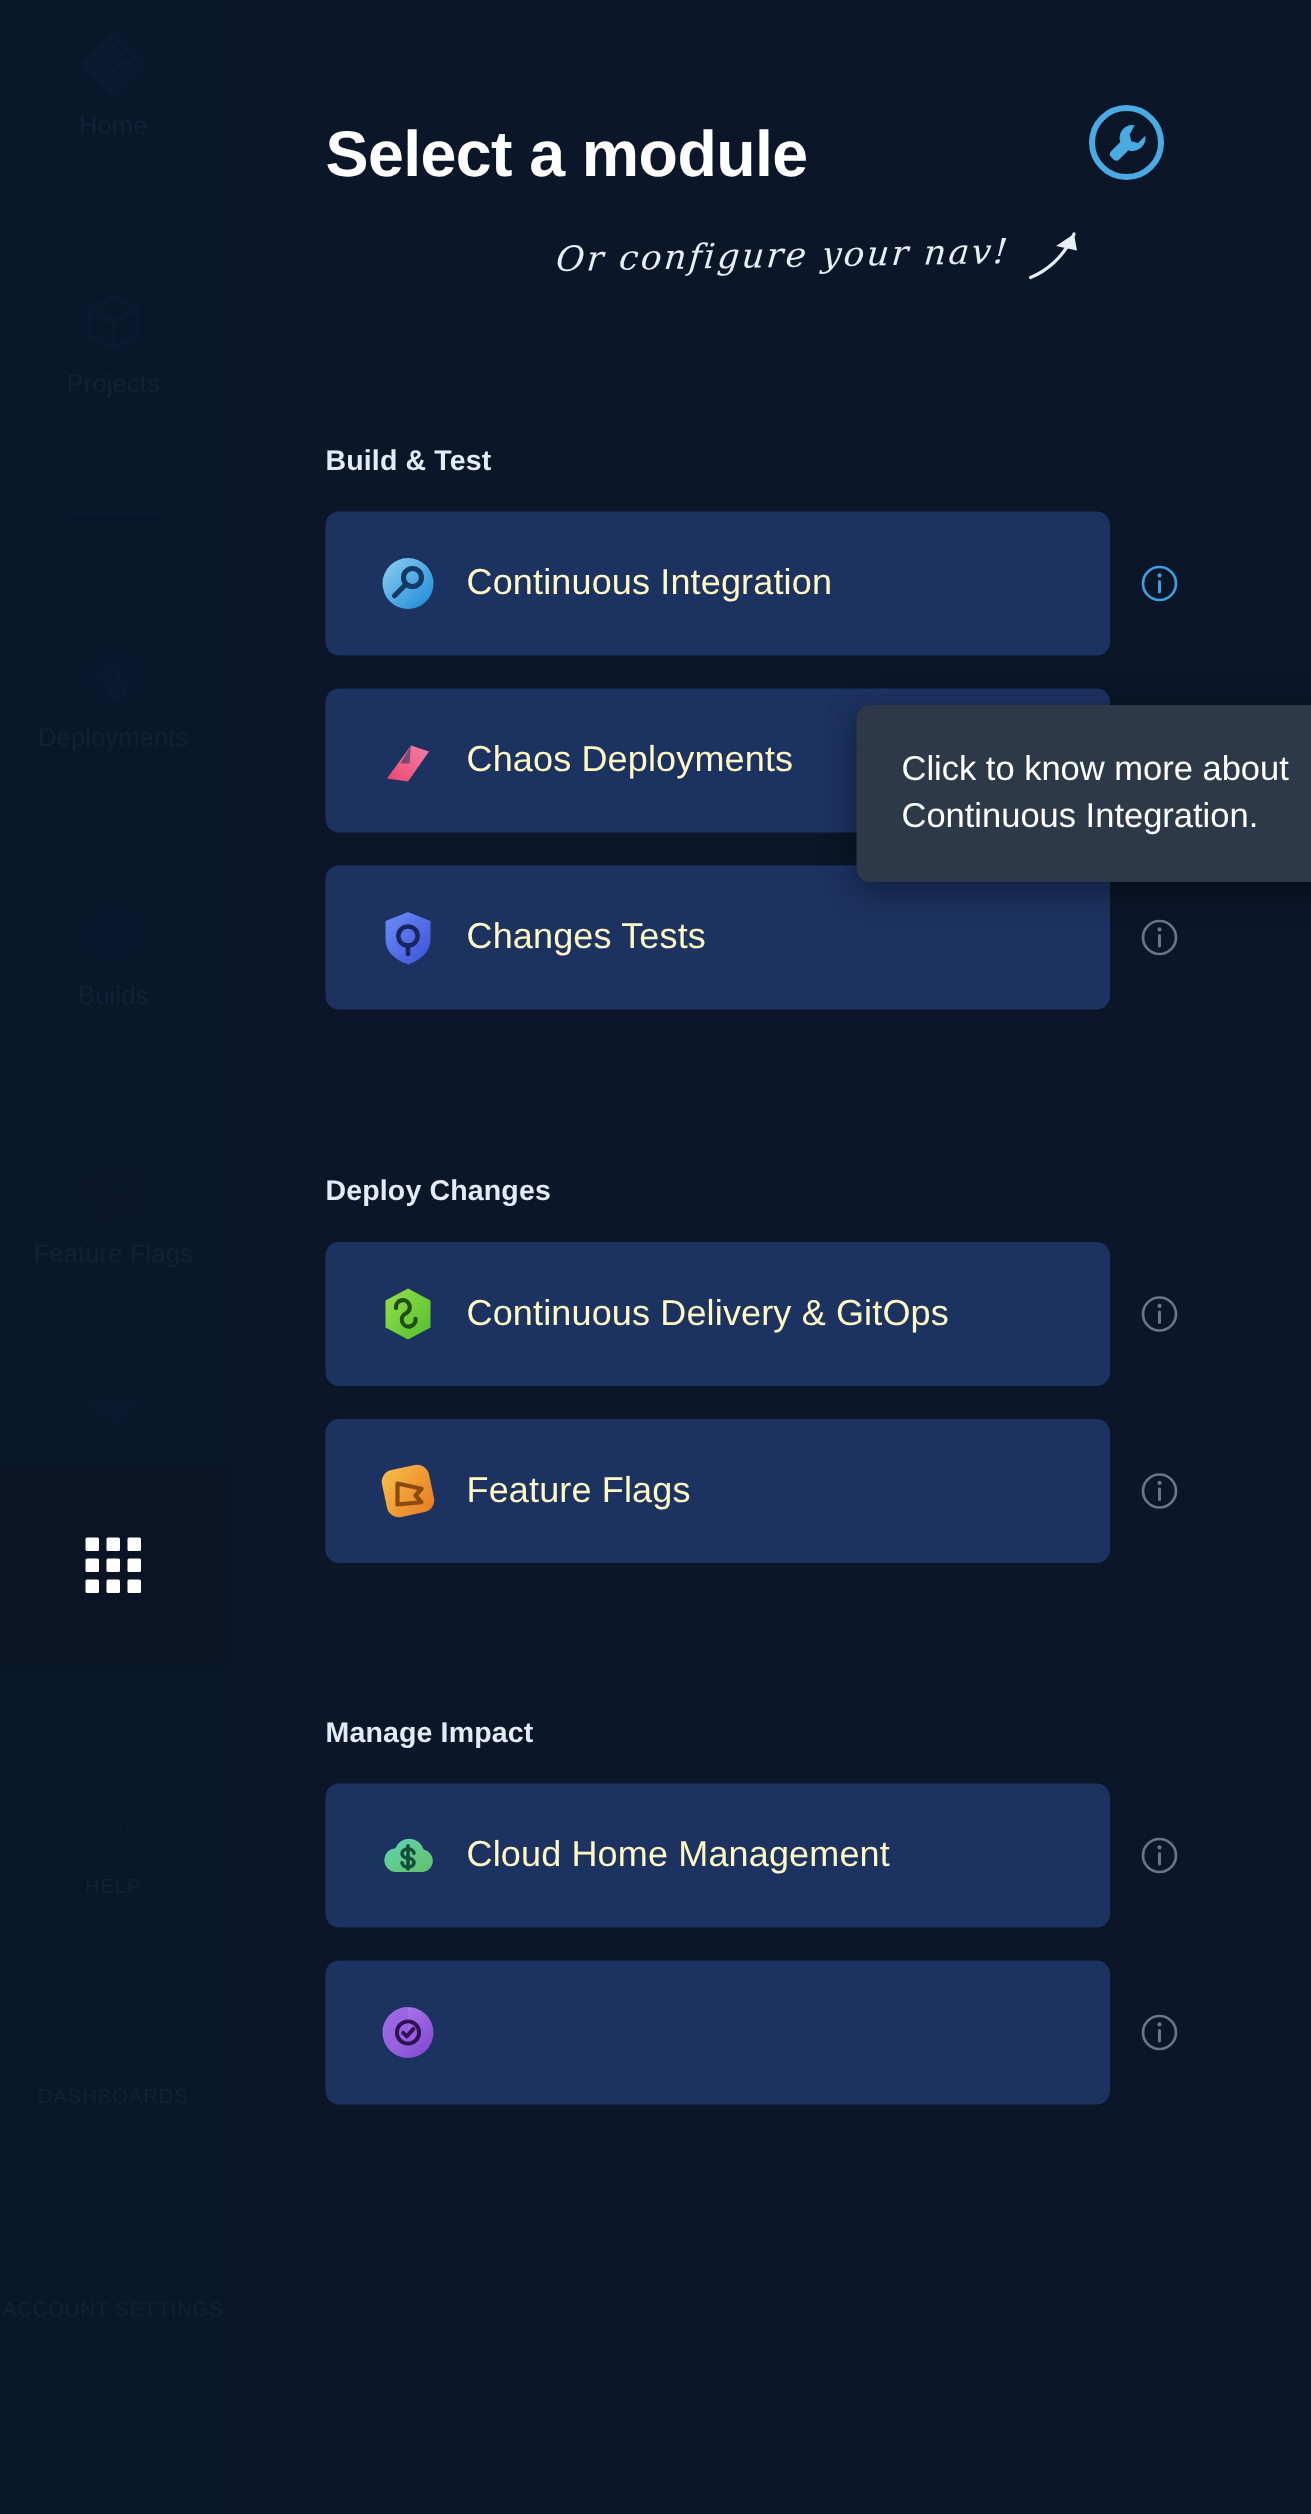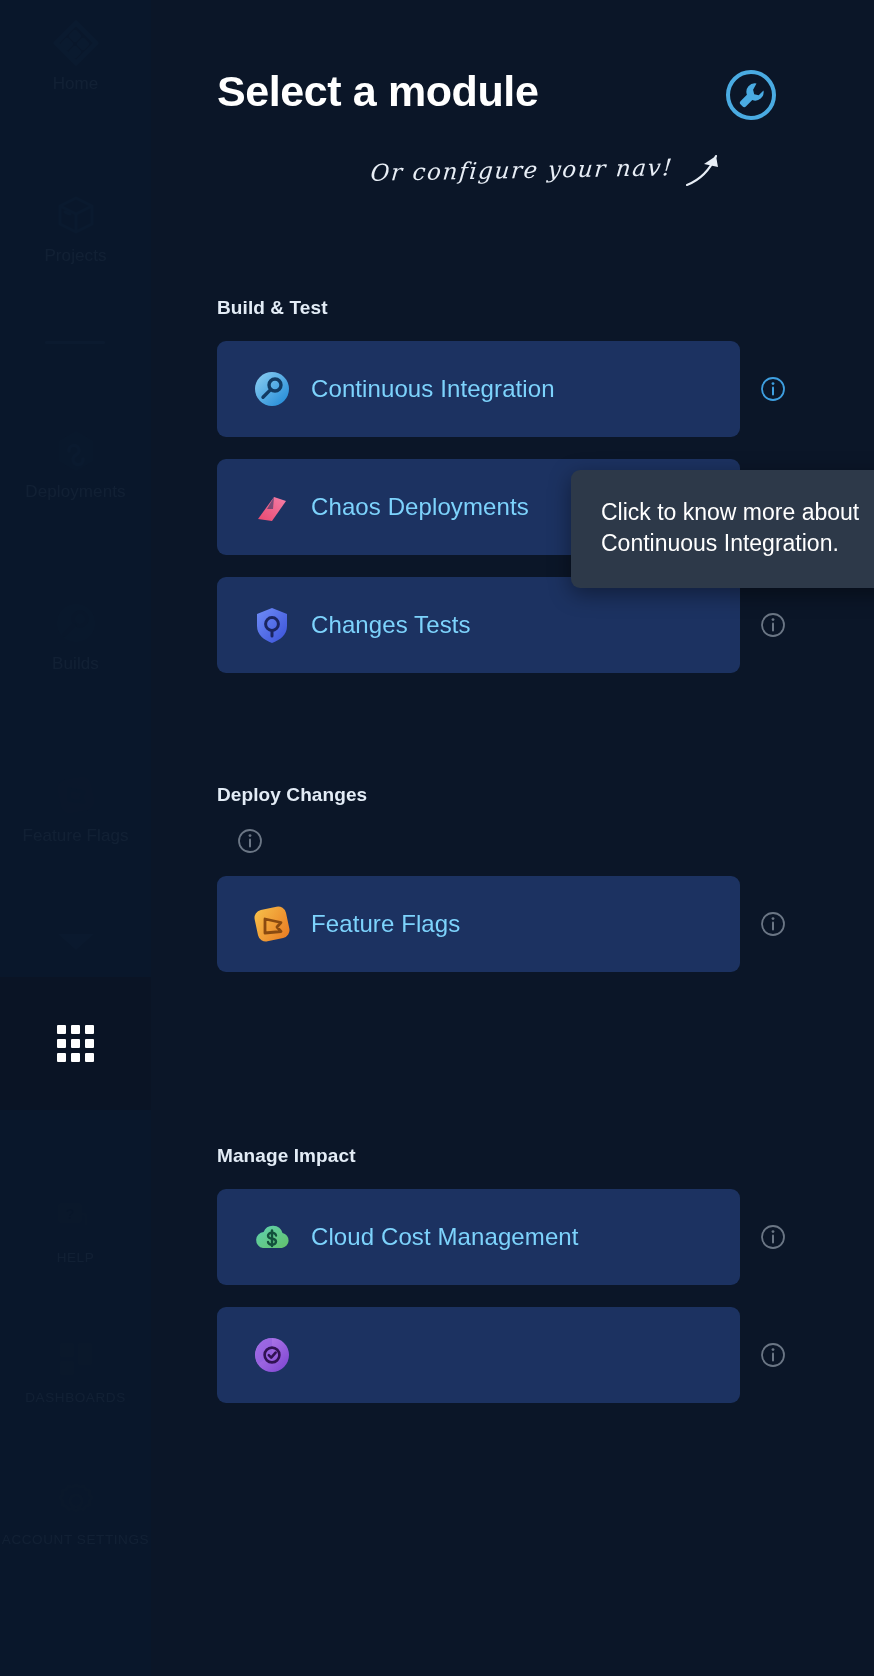--- a/index.html
+++ b/index.html
@@ -120,21 +120,21 @@
     right: 0;
     height: 80px;
   }
   .page-title {
     font-size: 43px;
     font-weight: bold;
     color: #ffffff;
     letter-spacing: -0.4px;
     line-height: 1;
     display: inline-block;
-    margin-top: 12px;
+    margin-top: 24px;
   }
   .wrench-btn {
     position: absolute;
     left: 507px;
     top: 10px;
     width: 54px;
     height: 54px;
   }
   .nav-hint {
     position: absolute;
@@ -185,21 +185,21 @@
   .module-icon {
     width: 40px;
     height: 40px;
     flex: 0 0 40px;
     display: flex;
     align-items: center;
     justify-content: center;
   }
   .module-label {
     font-size: 24px;
-    color: #7dd3fc;
+    color: #fef9c3;
     letter-spacing: 0.1px;
     white-space: nowrap;
   }
   .info-btn {
     margin-left: 20px;
     width: 26px;
     height: 26px;
     display: flex;
     align-items: center;
     justify-content: center;
@@ -444,20 +444,35 @@
             <rect x="12" y="10.6" width="2" height="9" rx="1" fill="#6b7685"></rect>
           </svg>
         </div>
       </div>
     </div>
 
     <div class="section" style="top:784px;">
       <div class="section-title">Deploy Changes</div>
 
       <div class="module-row">
+        <div class="module-card">
+          <span class="module-icon">
+            <svg width="40" height="40" viewBox="0 0 40 40">
+              <defs>
+                  <linearGradient id="cdG" x1="0" y1="0" x2="1" y2="1">
+                <stop offset="0" stop-color="#9ade4a"></stop>
+                    <stop offset="1" stop-color="#4fbf2e"></stop>
+              </linearGradient>
+                </defs>
+              <path d="M20 3 L35 11 L35 29 L20 37 L5 29 L5 11 Z" fill="url(#cdG)"></path>
+              <path d="M15 22 a4.6 4.6 0 1 1 6.5 3.6 a4.6 4.6 0 1 0 6.5 3.6" fill="none" stroke="#1e4f14" stroke-width="2.8" stroke-linecap="round" transform="translate(-3,-6)"></path>
+            </svg>
+          </span>
+          <span class="module-label">Continuous Delivery &amp; GitOps</span>
+        </div>
         <div class="info-btn">
           <svg width="26" height="26" viewBox="0 0 26 26">
             <circle cx="13" cy="13" r="11" fill="none" stroke="#6b7685" stroke-width="1.8"></circle>
             <circle cx="13" cy="7.6" r="1.4" fill="#6b7685"></circle>
             <rect x="12" y="10.6" width="2" height="9" rx="1" fill="#6b7685"></rect>
           </svg>
         </div>
       </div>
 
       <div class="module-row">
@@ -497,21 +512,21 @@
                   <linearGradient id="ccG" x1="0" y1="0" x2="1" y2="1">
                 <stop offset="0" stop-color="#5fd3b0"></stop>
                     <stop offset="1" stop-color="#63c06b"></stop>
               </linearGradient>
                 </defs>
               <path d="M11 31 a8 8 0 0 1 0.6-15.9 A10 10 0 0 1 30.5 16 a7.6 7.6 0 0 1 -0.6 15 Z" fill="url(#ccG)"></path>
               <path d="M24 18.5 a4 3 0 1 0 -4 3.2 a4 3 0 1 1 -4 3.2" fill="none" stroke="#13503c" stroke-width="2.4" stroke-linecap="round"></path>
               <path d="M20 13.5 L20 29" stroke="#13503c" stroke-width="2.4" stroke-linecap="round"></path>
             </svg>
           </span>
-          <span class="module-label">Cloud Cost Management</span>
+          <span class="module-label">Cloud Home Management</span>
         </div>
         <div class="info-btn">
           <svg width="26" height="26" viewBox="0 0 26 26">
             <circle cx="13" cy="13" r="11" fill="none" stroke="#6b7685" stroke-width="1.8"></circle>
             <circle cx="13" cy="7.6" r="1.4" fill="#6b7685"></circle>
             <rect x="12" y="10.6" width="2" height="9" rx="1" fill="#6b7685"></rect>
           </svg>
         </div>
       </div>
 

